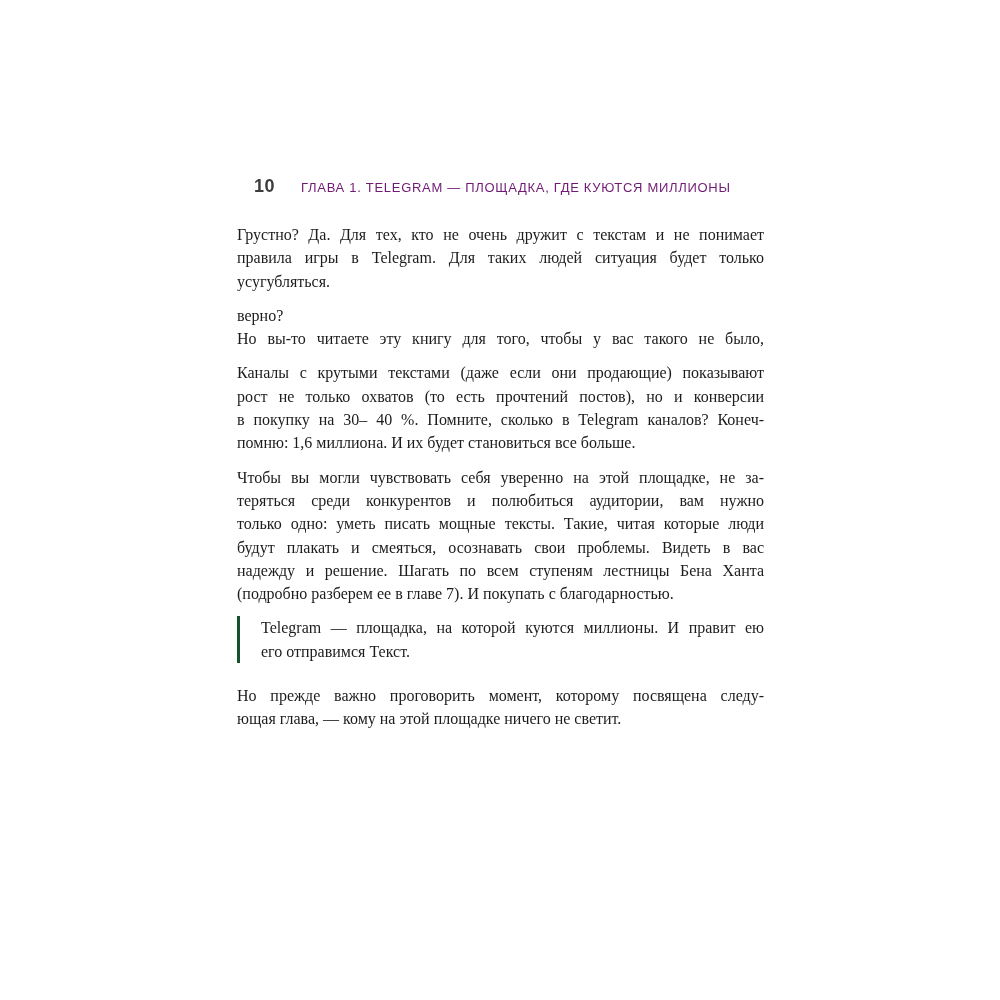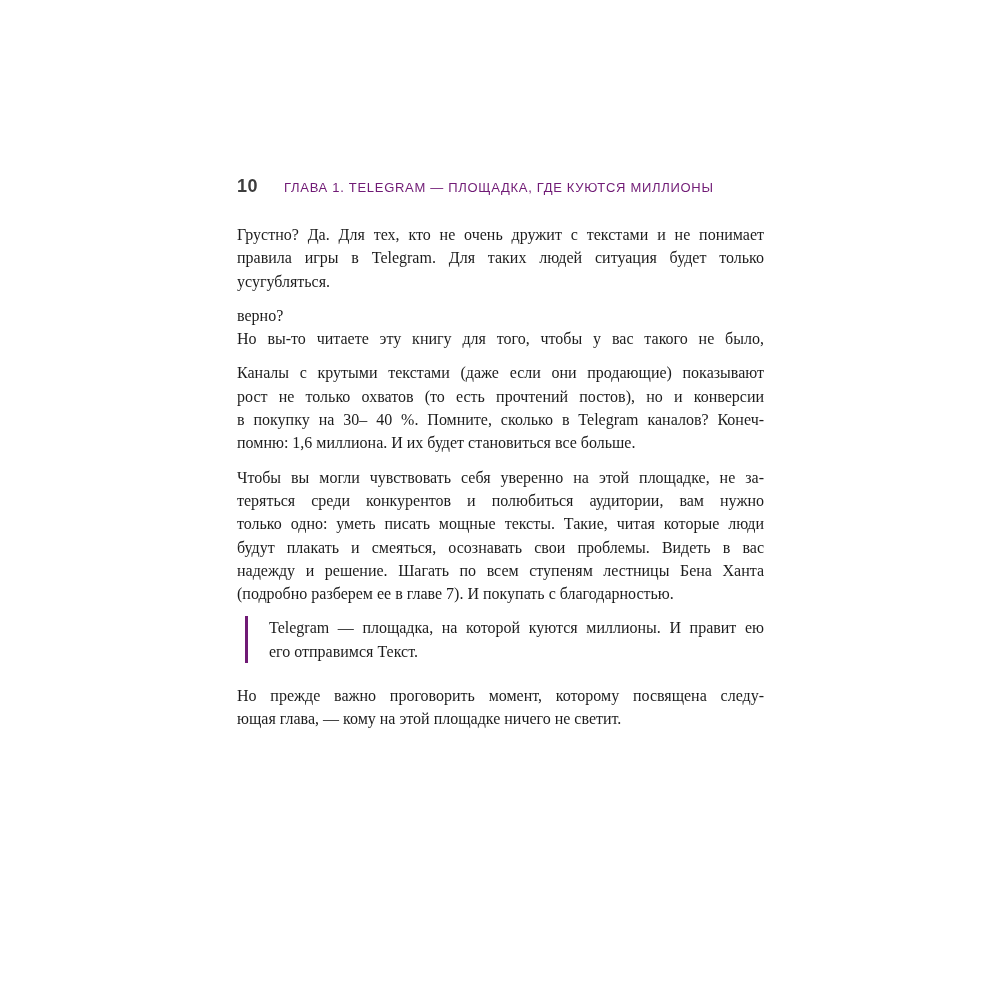--- a/index.html
+++ b/index.html
@@ -10,21 +10,21 @@
   .page {
     position: relative;
     width: 1000px;
     height: 1000px;
     background: #ffffff;
     overflow: hidden;
     font-family: "Liberation Serif", serif;
   }
   .running-header {
     position: absolute;
-    left: 237px;
+    left: 254px;
     top: 176px;
     width: 527px;
     display: flex;
     align-items: baseline;
     font-family: "Liberation Sans", sans-serif;
   }
   .page-number {
     font-size: 18px;
     font-weight: 700;
     color: #3d3d3d;
@@ -43,43 +43,43 @@
     top: 223px;
     width: 527px;
     color: #1c1c1c;
     font-size: 16px;
     line-height: 23.3px;
   }
   .block.para {
     margin: 0 0 11px 0;
   }
   .block.quote {
-    margin: 11px 0 21px 8px;
-    border-left: 3px solid #701a75;
+    margin: 11px 0 21px 0;
+    border-left: 3px solid #14532d;
     padding-left: 21px;
   }
   .line {
     text-align: justify;
     text-align-last: justify;
   }
   .line.last {
     text-align-last: left;
   }
 </style>
 </head>
 <body>
 
 <div class="page">
   <div class="running-header">
     <span class="page-number">10</span>
     <span class="chapter-title">ГЛАВА 1. TELEGRAM — ПЛОЩАДКА, ГДЕ КУЮТСЯ МИЛЛИОНЫ</span>
   </div>
   <main class="page-body">
       <div class="block para">
-        <div class="line">Грустно? Да. Для тех, кто не очень дружит с текстами и не понимает</div>
+        <div class="line">Грустно? Да. Для тех, кто не очень дружит с текстам и не понимает</div>
         <div class="line">правила игры в Telegram. Для таких людей ситуация будет только</div>
         <div class="line last">усугубляться.</div>
       </div>
       <div class="block para">
         <div class="line last">верно?</div>
         <div class="line">Но вы-то читаете эту книгу для того, чтобы у вас такого не было,</div>
       </div>
       <div class="block para">
         <div class="line">Каналы с крутыми текстами (даже если они продающие) показывают</div>
         <div class="line">рост не только охватов (то есть прочтений постов), но и конверсии</div>

